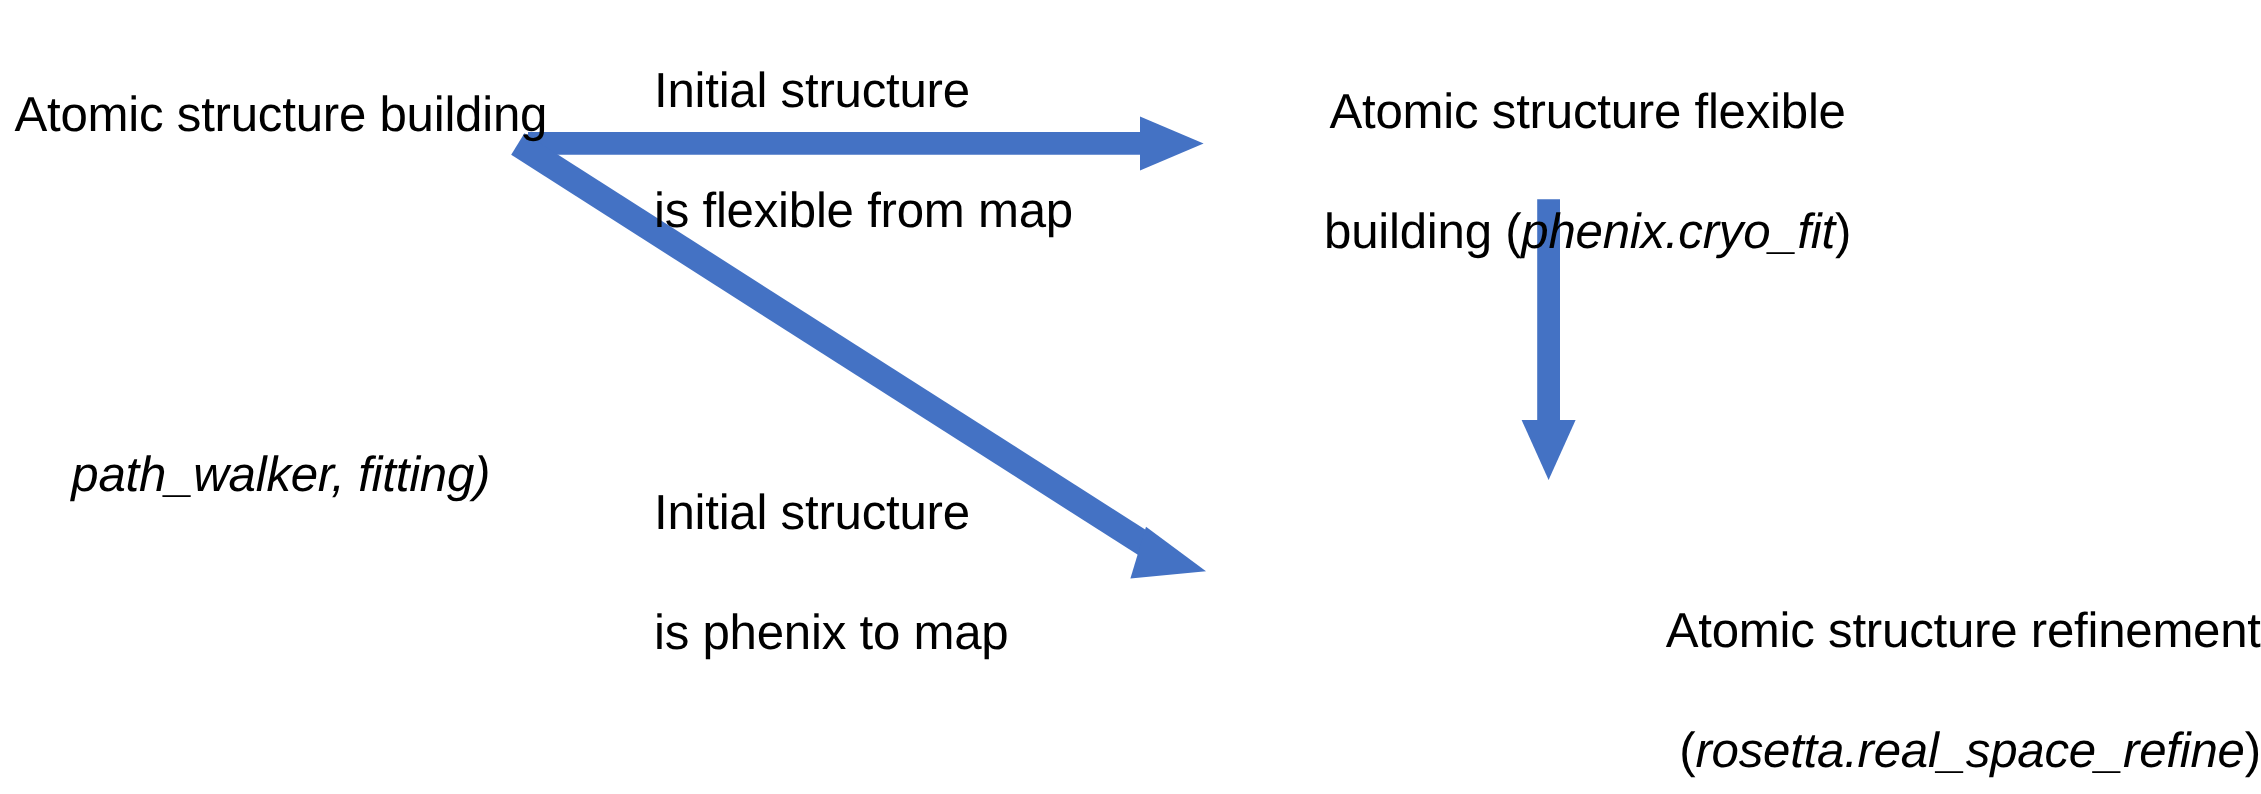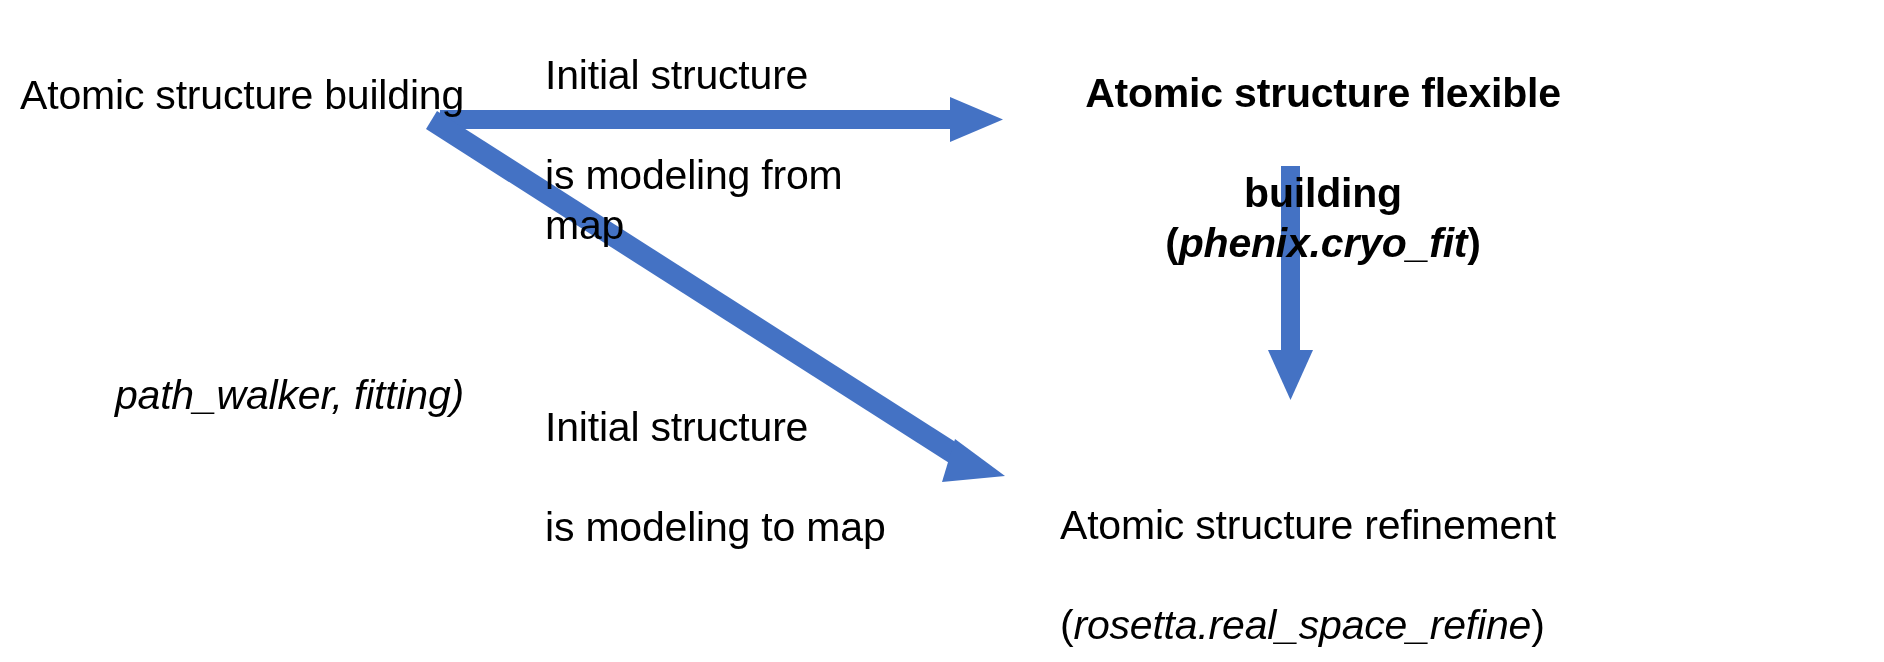--- a/index.html
+++ b/index.html
@@ -25,34 +25,33 @@
     white-space: pre-line;
     letter-spacing: -0.2px;
   }
   .txt .ital { font-style: italic; }
 
   
   #block-building {
     left: 4px;
     top: 20px;
     width: 460px;
-    text-align: right;
+    text-align: center;
   }
   #block-flexible {
     left: 1083px;
     top: 18px;
     width: 480px;
     text-align: center;
-    font-weight: bold;
   }
   #block-refinement {
     left: 1060px;
     top: 450px;
     width: 824px;
-    text-align: left;
+    text-align: right;
   }
   #label-different {
     left: 545px;
     top: 0px;
     width: 380px;
     text-align: left;
   }
   #label-similar {
     left: 545px;
     top: 352px;
@@ -96,31 +95,31 @@
 
   <div class="txt" id="block-building">
     <span>Atomic structure building</span><br>
     <br>
     <br>
     <span class="ital">path_walker, fitting)</span>
   </div>
 
   <div class="txt" id="label-different">
     <span>Initial structure</span><br>
-    <span>is modeling from map</span>
+    <span>is flexible from map</span>
   </div>
 
   <div class="txt" id="block-flexible">
     <span>Atomic structure flexible</span><br>
     <span>building (</span><span class="ital">phenix.cryo_fit</span><span>)</span>
   </div>
 
   <div class="txt" id="label-similar">
     <span>Initial structure</span><br>
-    <span>is modeling to map</span>
+    <span>is phenix to map</span>
   </div>
 
   <div class="txt" id="block-refinement">
     <span>Atomic structure refinement</span><br>
     <span>(</span><span class="ital">rosetta.real_space_refine</span><span>)</span>
   </div>
 
 </div>
 
 </body></html>

